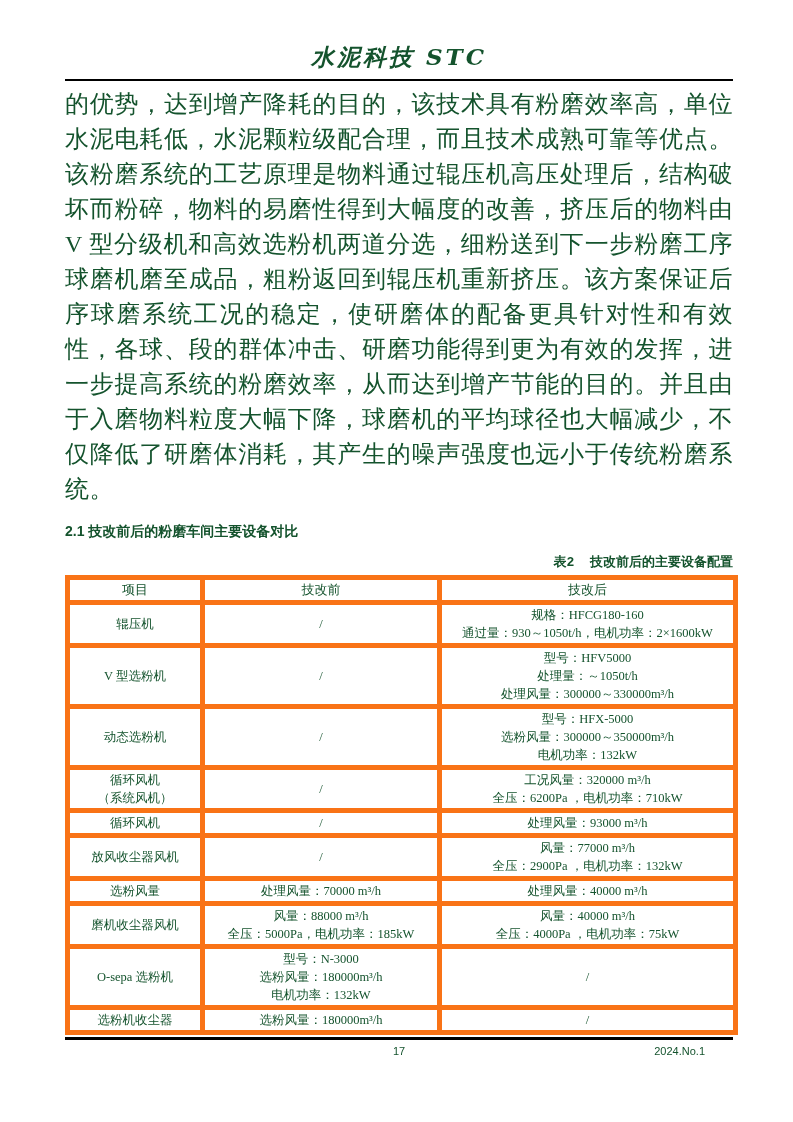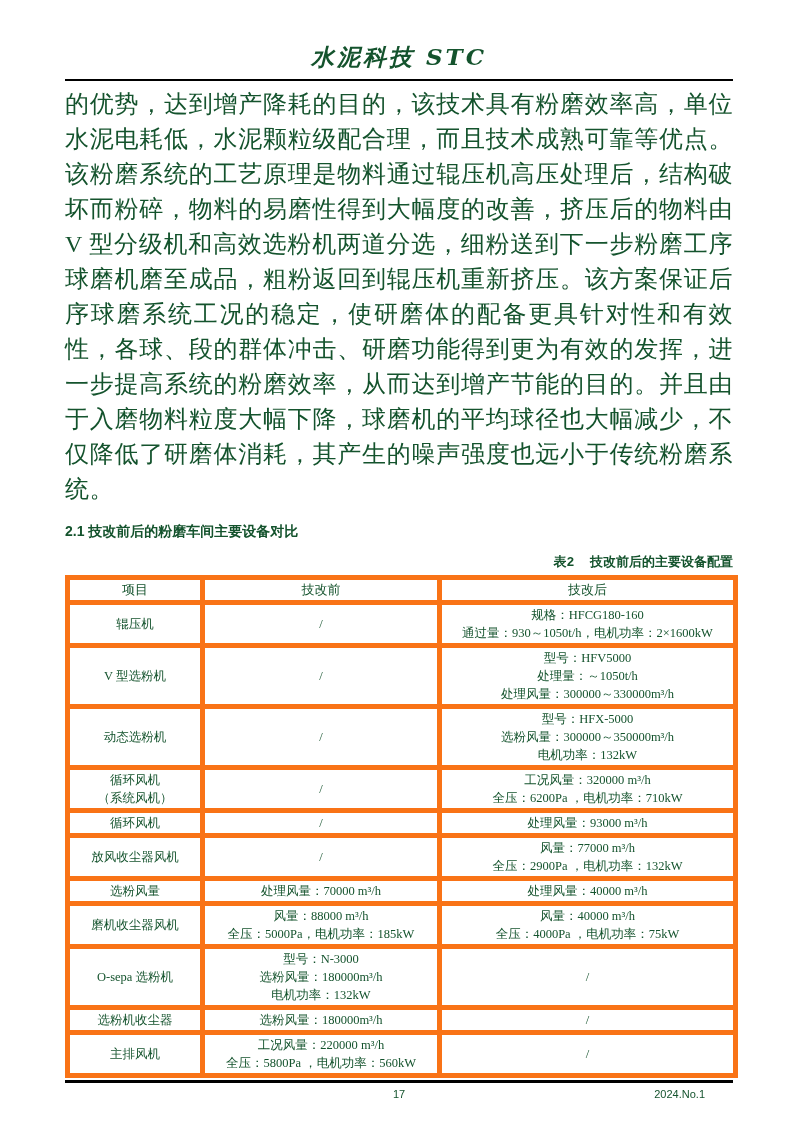--- a/index.html
+++ b/index.html
@@ -165,26 +165,20 @@
         <td>型号：N-3000
 选粉风量：180000m³/h
 电机功率：132kW</td>
         <td>/</td>
       </tr>
       <tr>
         <td>选粉机收尘器</td>
         <td>选粉风量：180000m³/h</td>
         <td>/</td>
       </tr>
-      <tr>
-        <td>主排风机</td>
-        <td>工况风量：220000 m³/h
-全压：5800Pa ，电机功率：560kW</td>
-        <td>/</td>
-      </tr>
     </tbody>
   </table>
 
   <div class="footer-rule"></div>
   <div class="footer">
     <span class="page-number">17</span>
     <span class="issue">2024.No.1</span>
   </div>
 
 </div>

